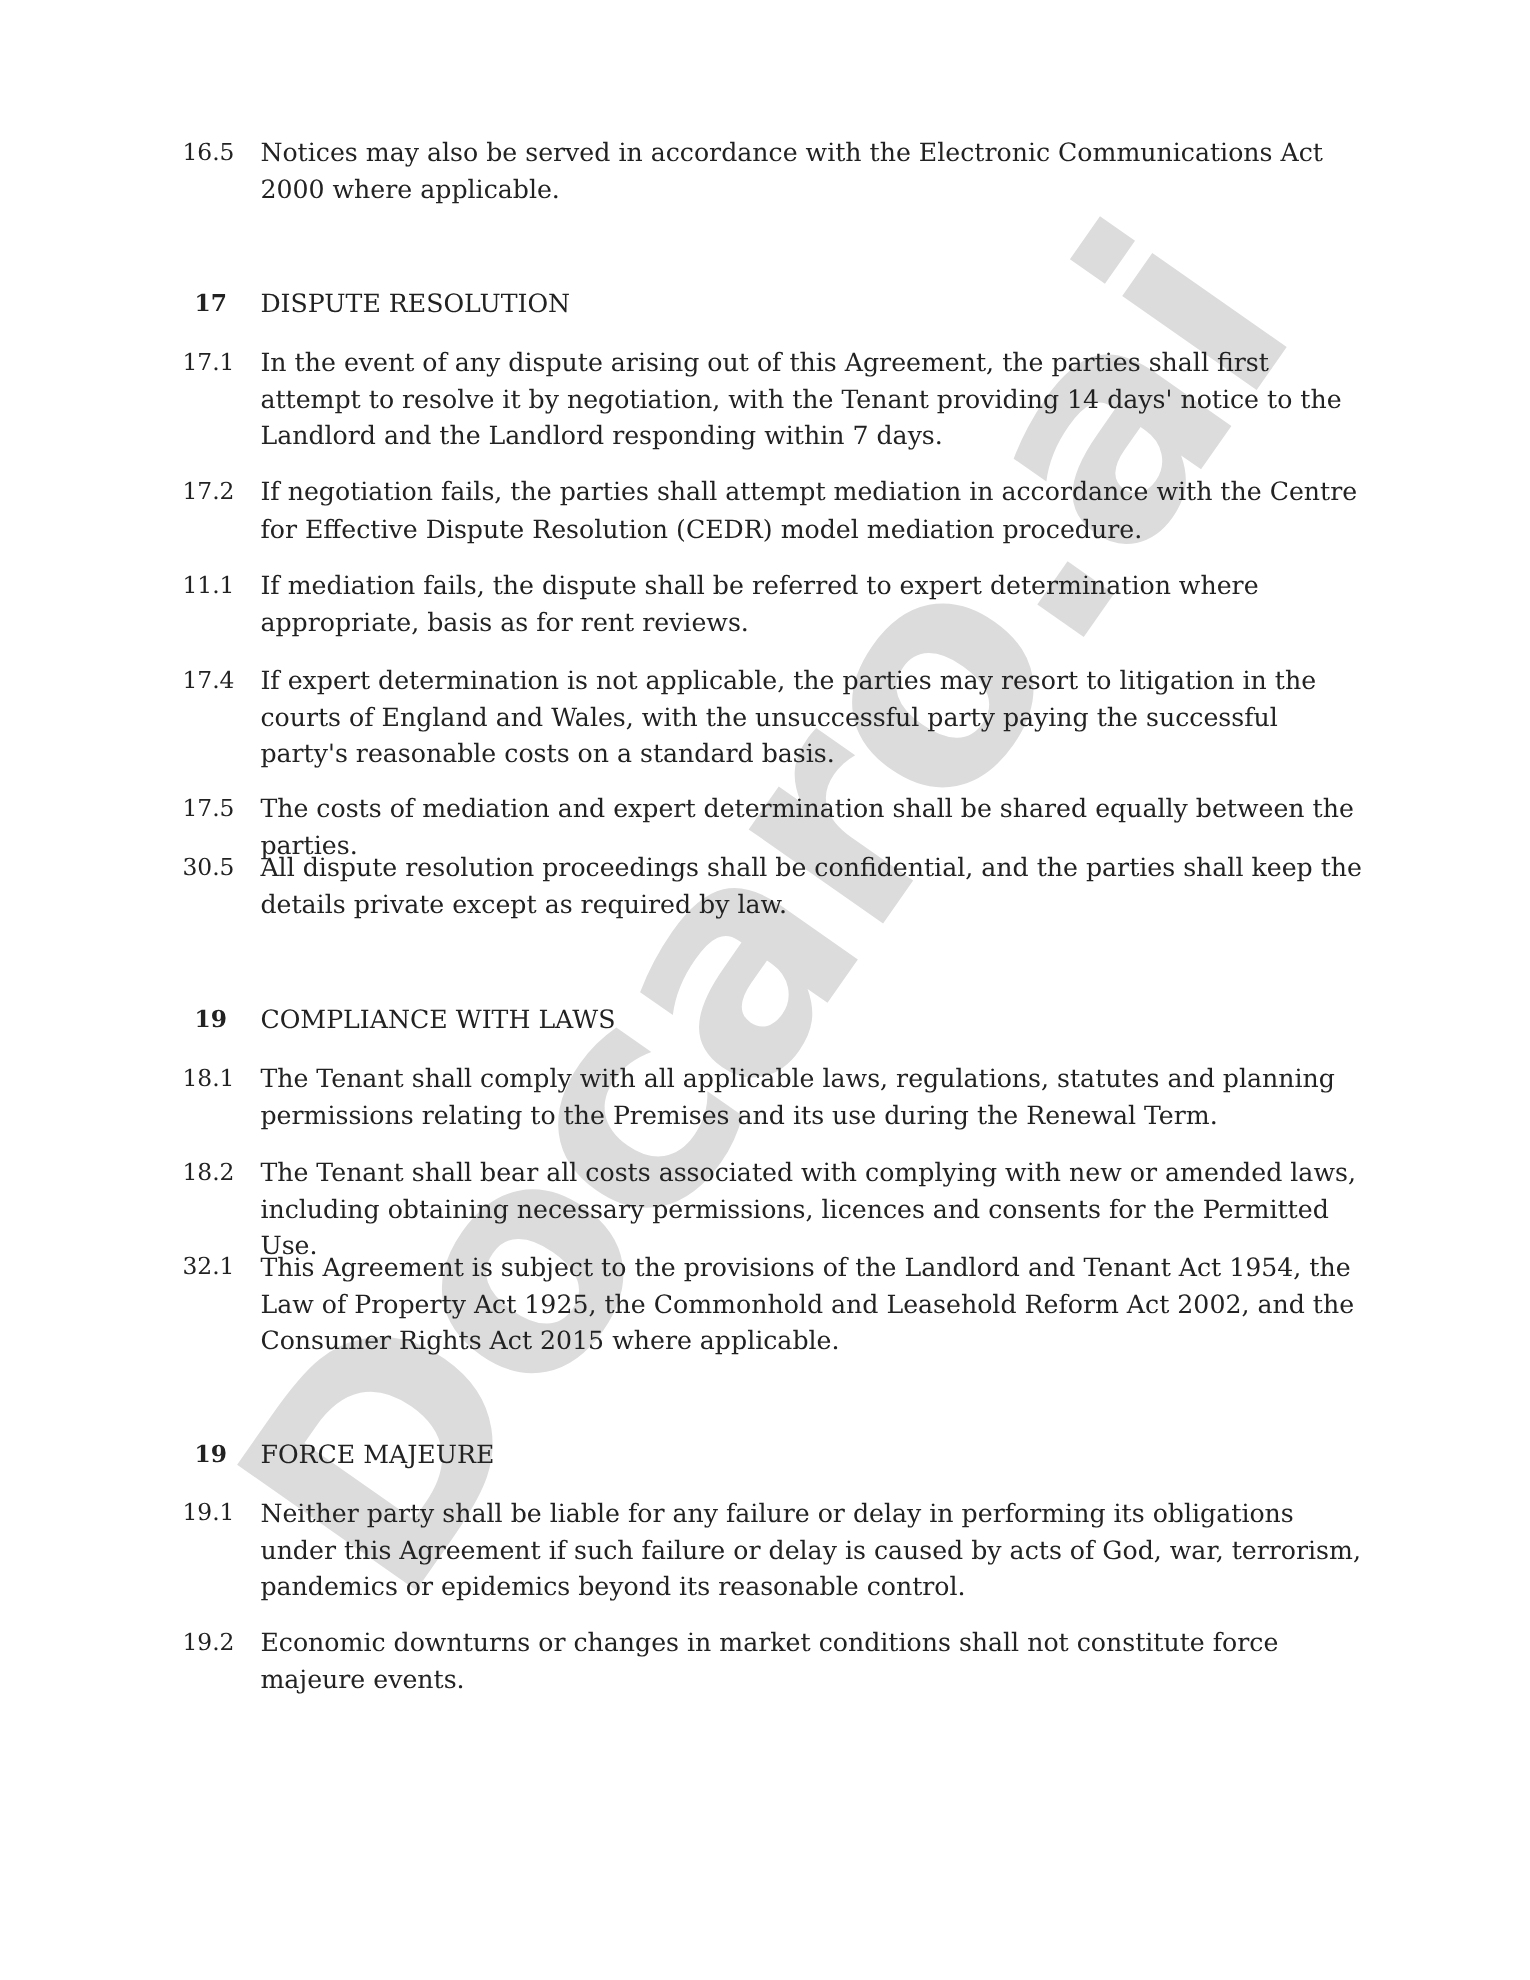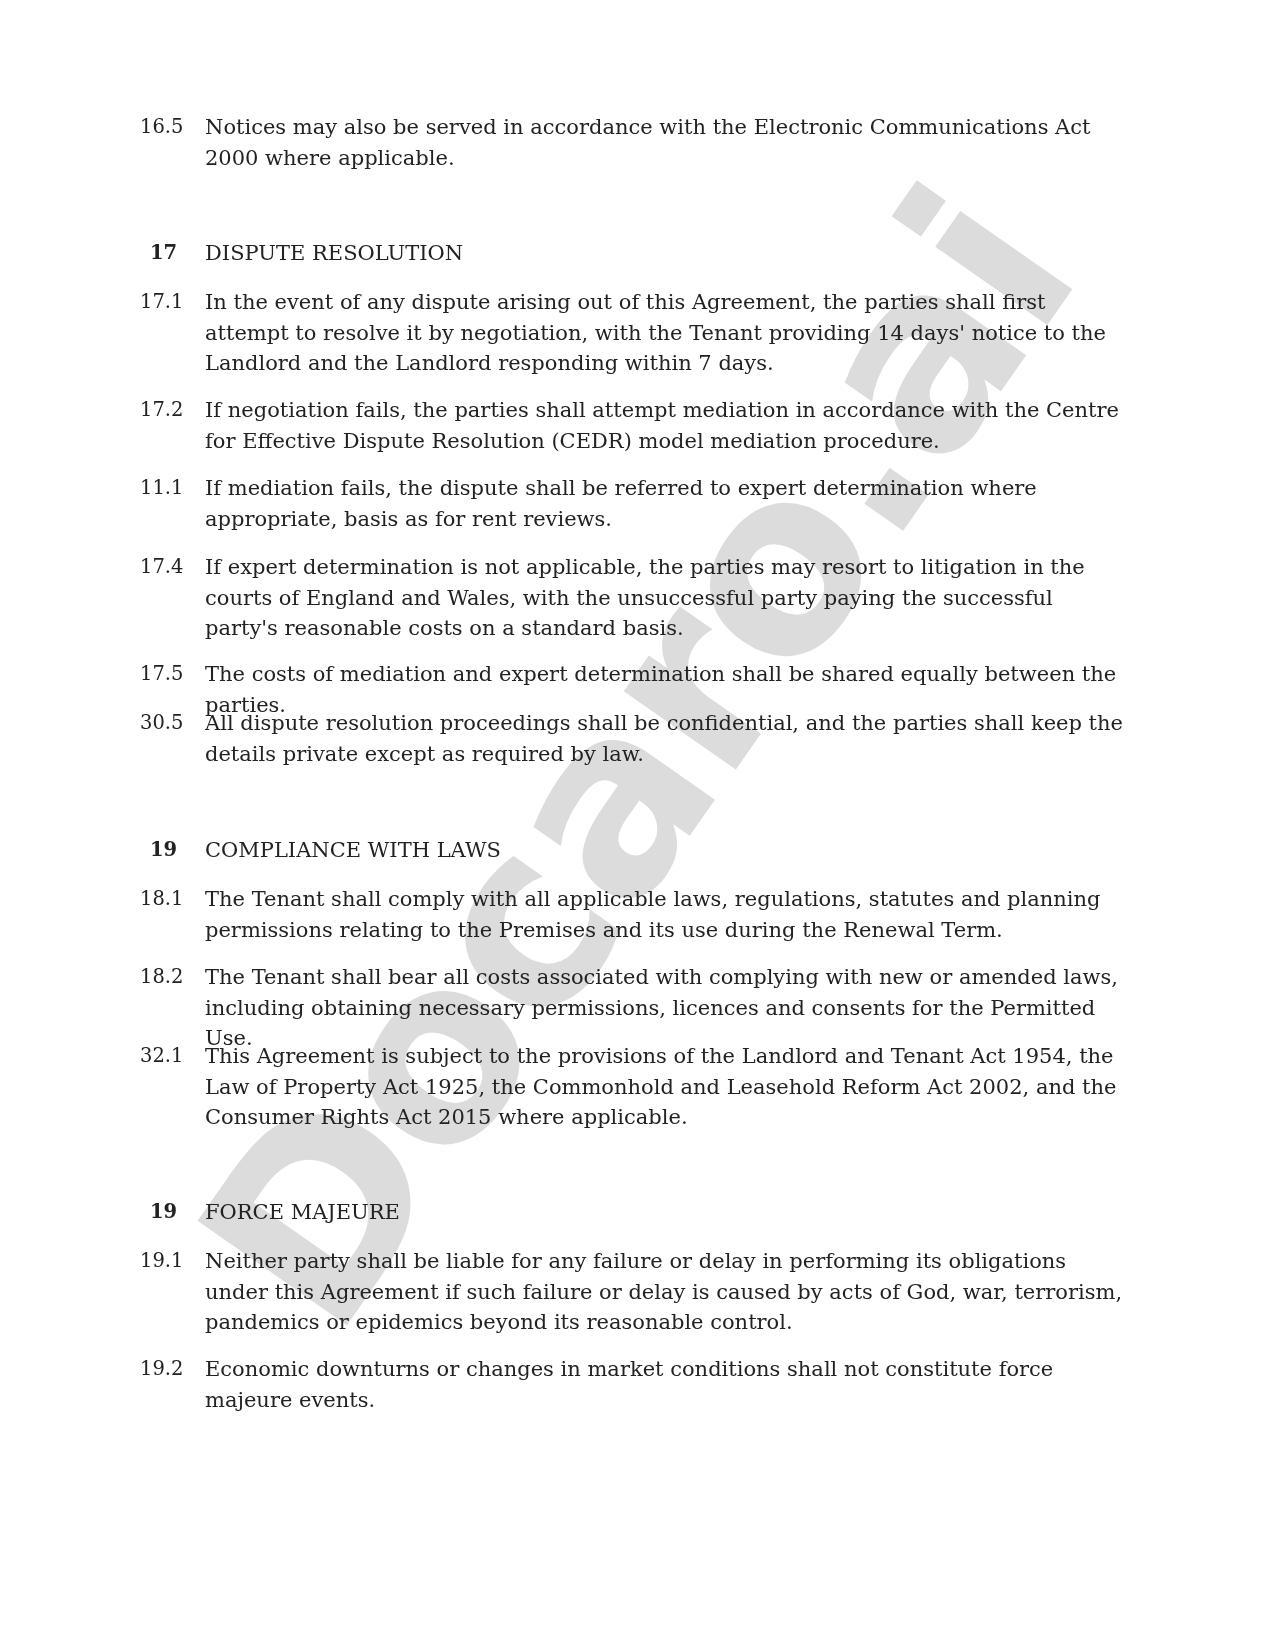--- a/index.html
+++ b/index.html
@@ -24,21 +24,21 @@
       font-weight: bold;
       font-size: 250px;
       color: #dcdcdc;
       white-space: nowrap;
       z-index: 0;
       letter-spacing: -4px;
       user-select: none;
     }
     .page {
       position: absolute;
-      left: 0;
+      left: 12px;
       top: 0;
       width: 1171px;
       height: 1650px;
       z-index: 1;
     }
     .clause {
       position: absolute;
       left: 0;
       width: 1275px;
     }

